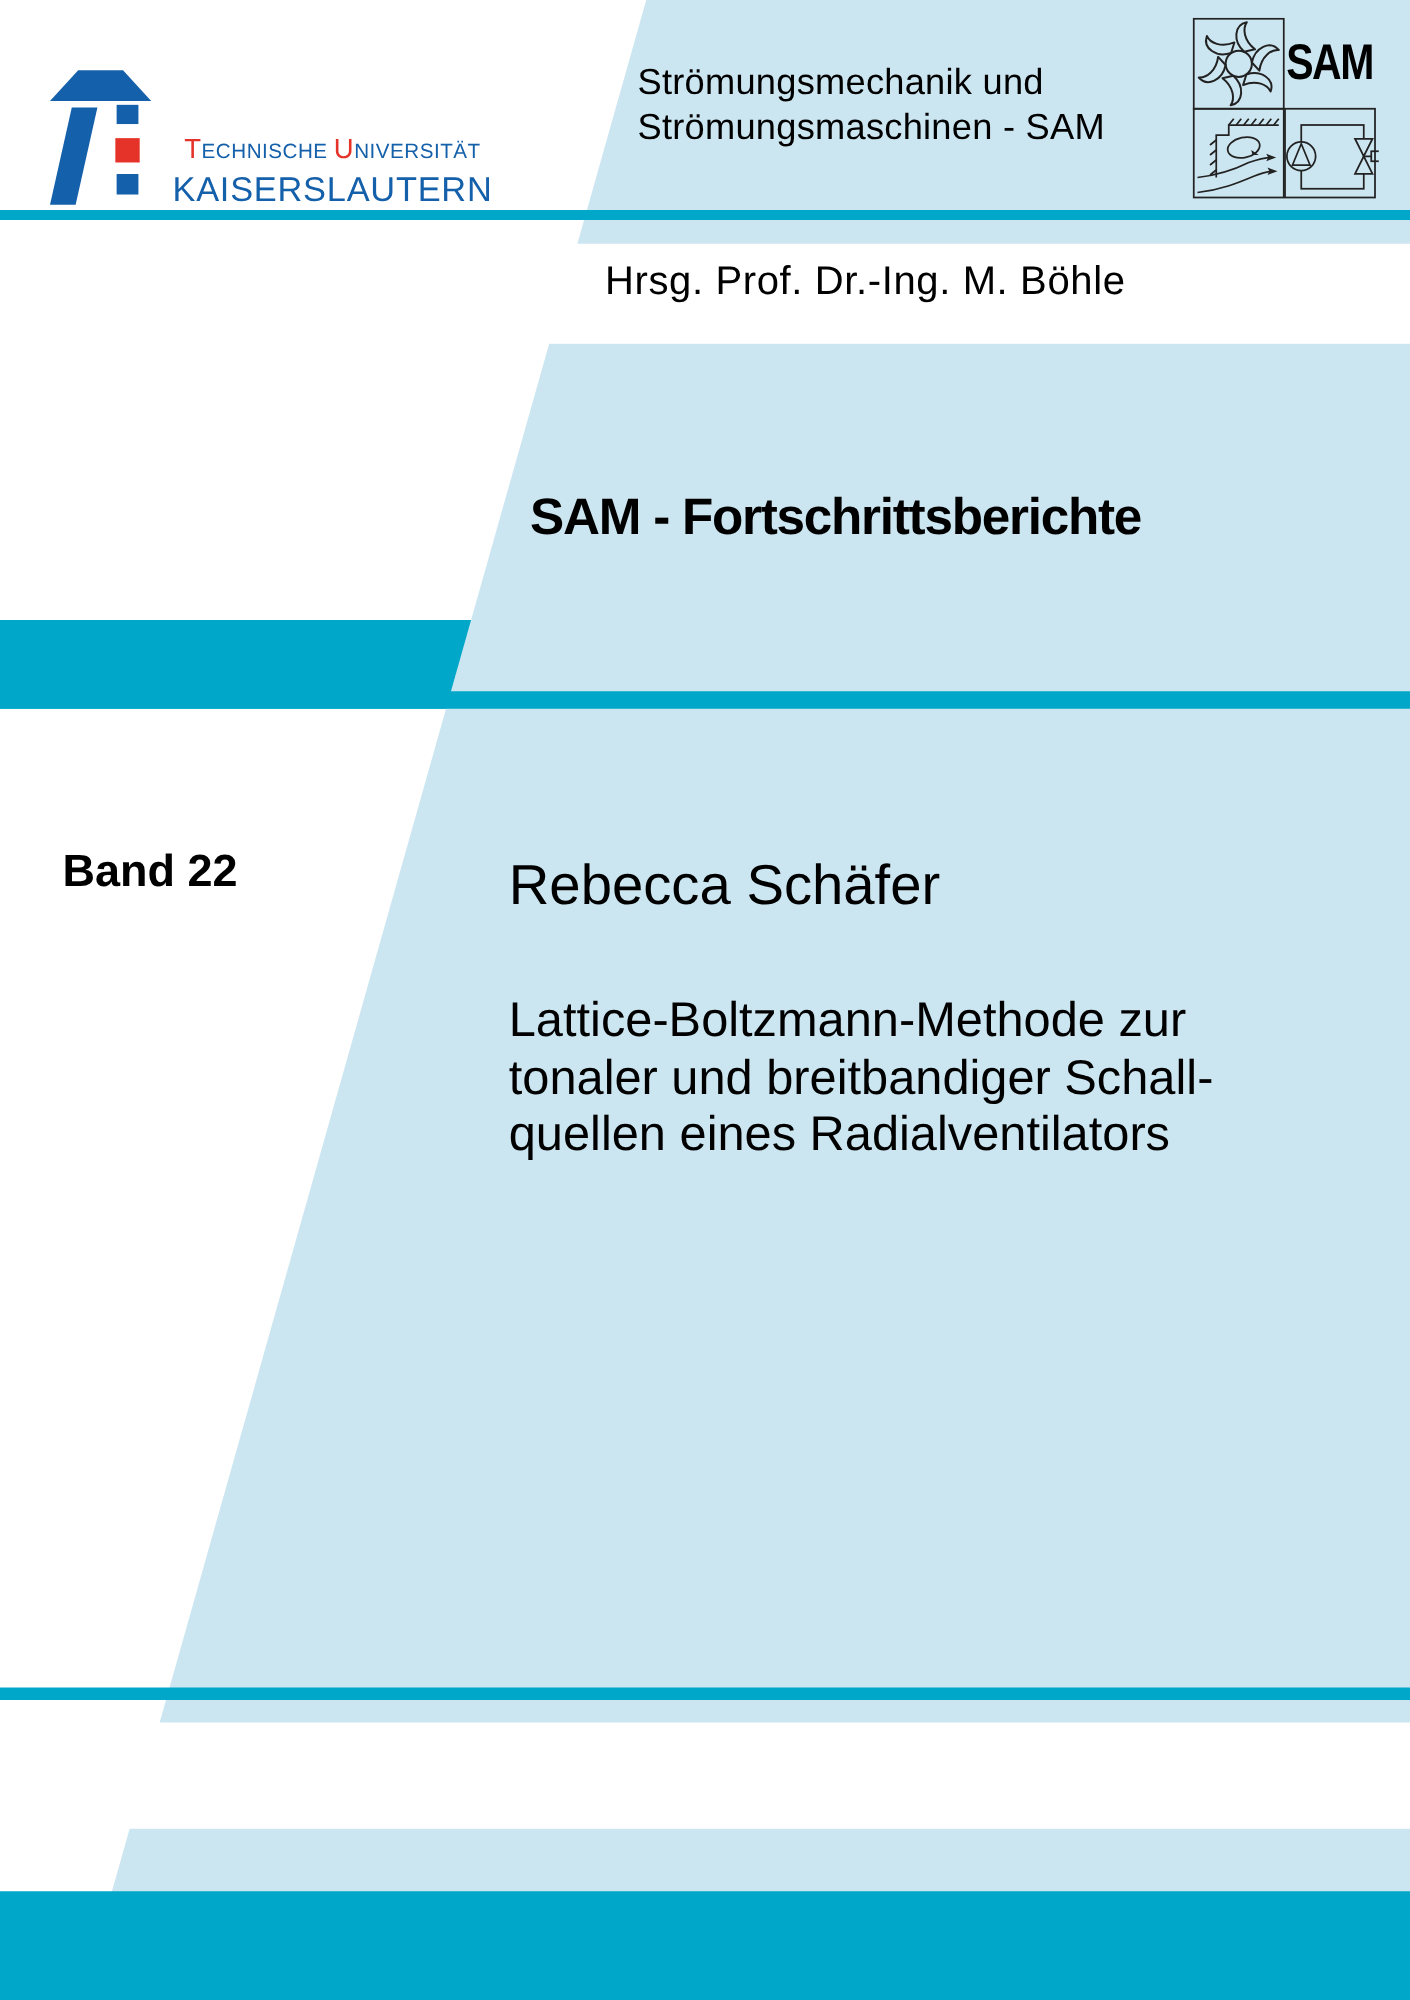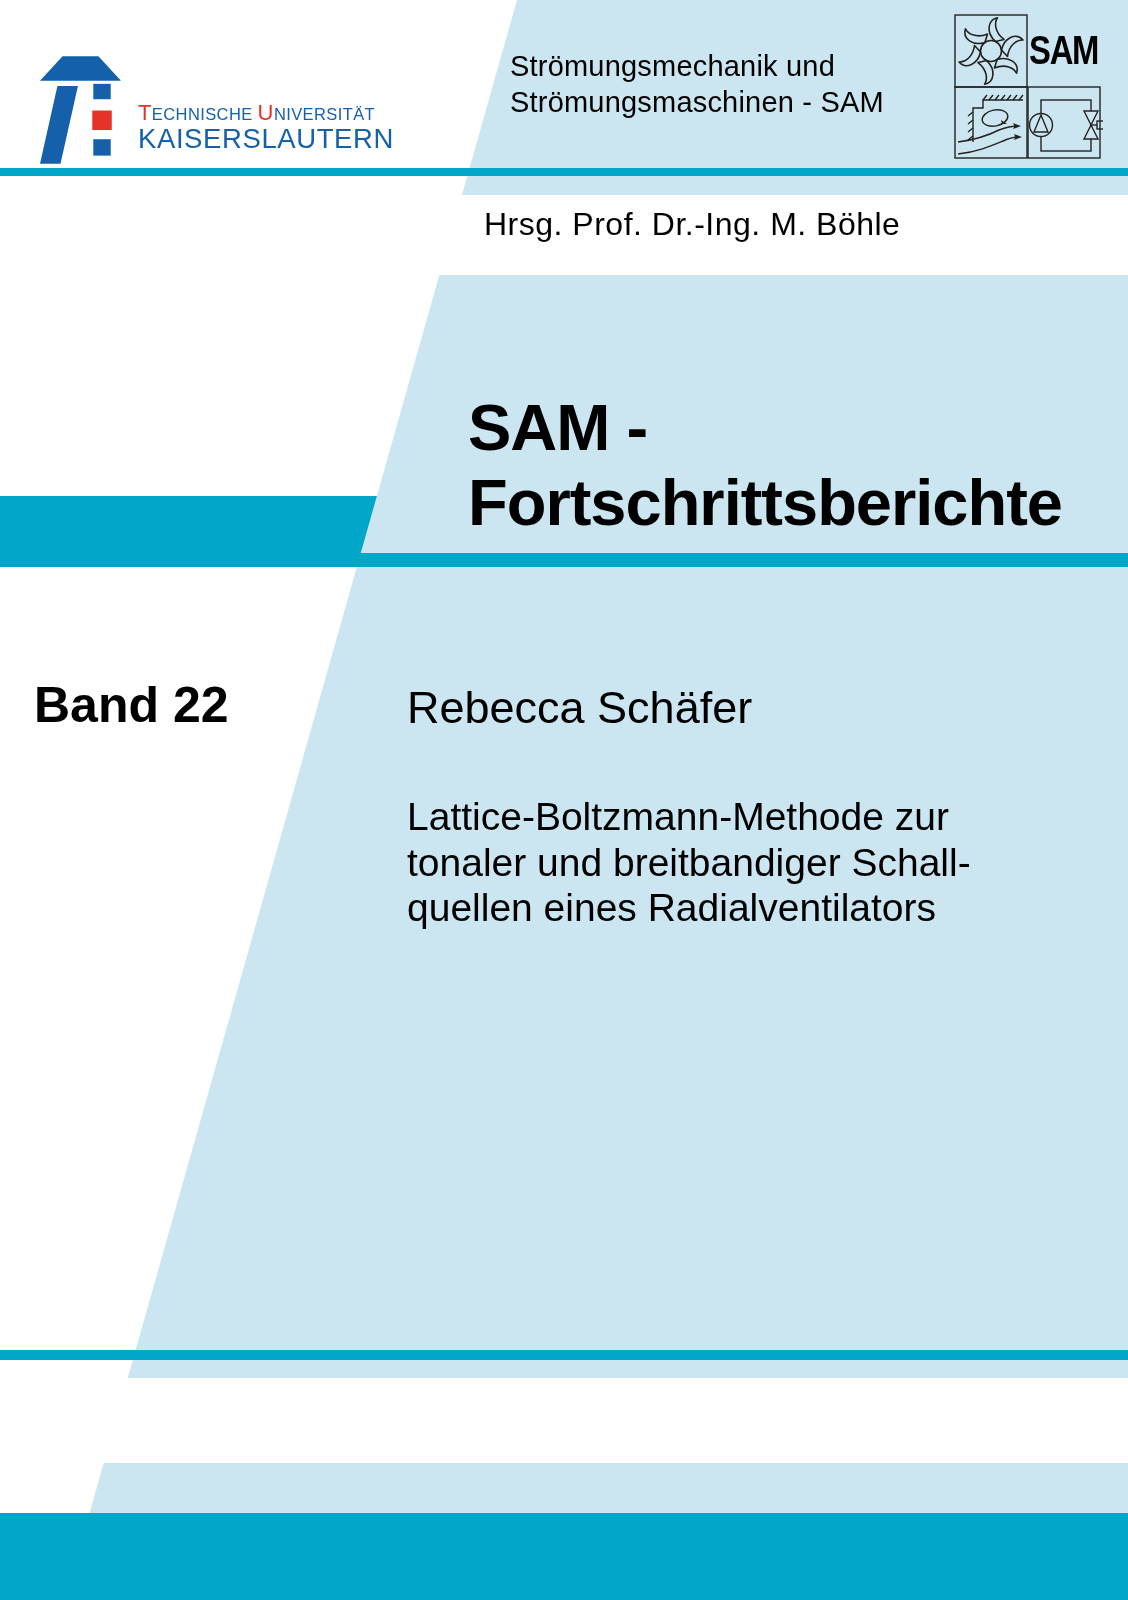--- a/index.html
+++ b/index.html
@@ -22,28 +22,28 @@
   .white-band-bottom{left:0;top:1378px;width:1128px;height:85px;background:#ffffff;z-index:2;}
   
   .cyan-top-line{left:0;top:168px;width:1128px;height:8px;background:#00a7c8;z-index:3;}
   .cyan-mid-thin{left:0;top:553px;width:1128px;height:14px;background:#00a7c8;z-index:3;}
   .cyan-bottom-line{left:0;top:1350px;width:1128px;height:10px;background:#00a7c8;z-index:3;}
   .cyan-footer{left:0;top:1513px;width:1128px;height:87px;background:#00a7c8;z-index:3;}
   
   .txt{z-index:4;color:#000;}
   .chair-text{left:510px;top:48px;font-size:29px;line-height:36px;letter-spacing:0.2px;}
   .editor-line{left:484px;top:206px;font-size:32px;letter-spacing:0.5px;}
-  .series-title{left:424px;top:390px;font-size:65px;font-weight:bold;letter-spacing:-1px;margin-left:44px;}
-  .volume-label{left:34px;top:676px;font-size:50px;font-weight:bold;}
+  .series-title{left:424px;top:390px;font-size:41px;font-weight:bold;letter-spacing:-1px;}
+  .volume-label{left:50px;top:676px;font-size:36px;font-weight:bold;}
   .author-name{left:407px;top:682px;font-size:45px;}
   .thesis-title{left:407px;top:794px;font-size:39px;line-height:45.5px;font-weight:normal;}
   
   .tu-logo{left:40px;top:56px;width:82px;height:108px;z-index:4;}
   .tu-text{left:138px;top:103px;z-index:4;}
-  .tu-line1{font-size:16.5px;letter-spacing:0.4px;color:#1560aa;white-space:nowrap;line-height:20px;}
+  .tu-line1{font-size:16.5px;letter-spacing:0.4px;color:#1560aa;white-space:nowrap;line-height:32px;text-align:center;}
   .tu-line1 .big{font-size:22px;}
   .tu-line1 .red{color:#e5332a;}
   .tu-line2{font-size:27.5px;letter-spacing:0.6px;color:#1560aa;white-space:nowrap;line-height:30px;text-align:right;}
   
   .sam-logo{left:953px;top:14px;width:150px;height:146px;z-index:4;}
   .sam-label{left:1029px;top:28px;font-size:40px;font-weight:bold;letter-spacing:-1.5px;
              transform:scaleX(0.82);transform-origin:left top;z-index:4;color:#000;}
 </style>
 </head>
 <body>

